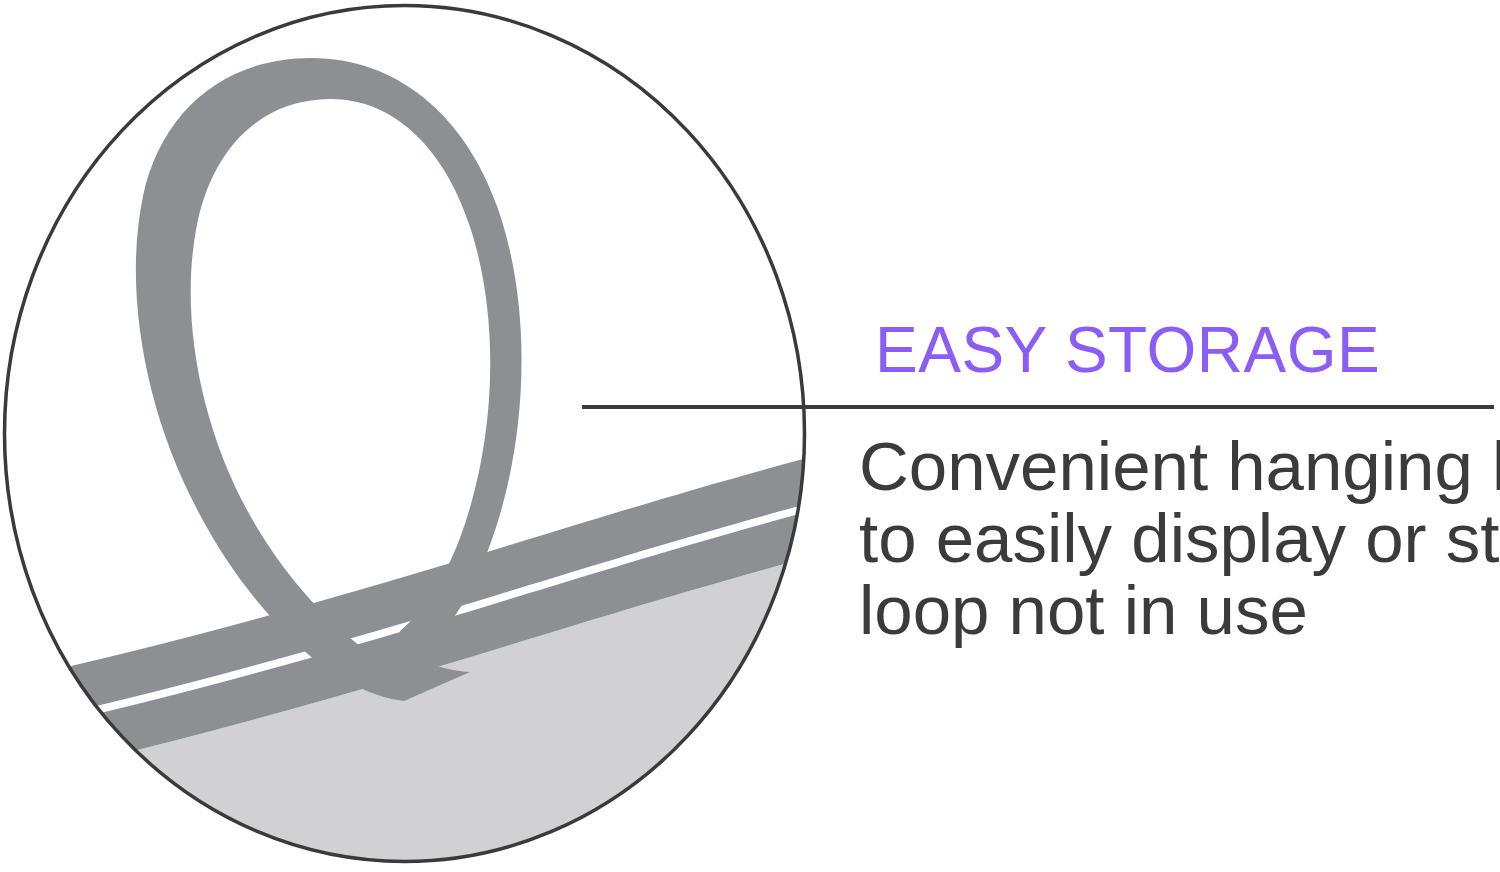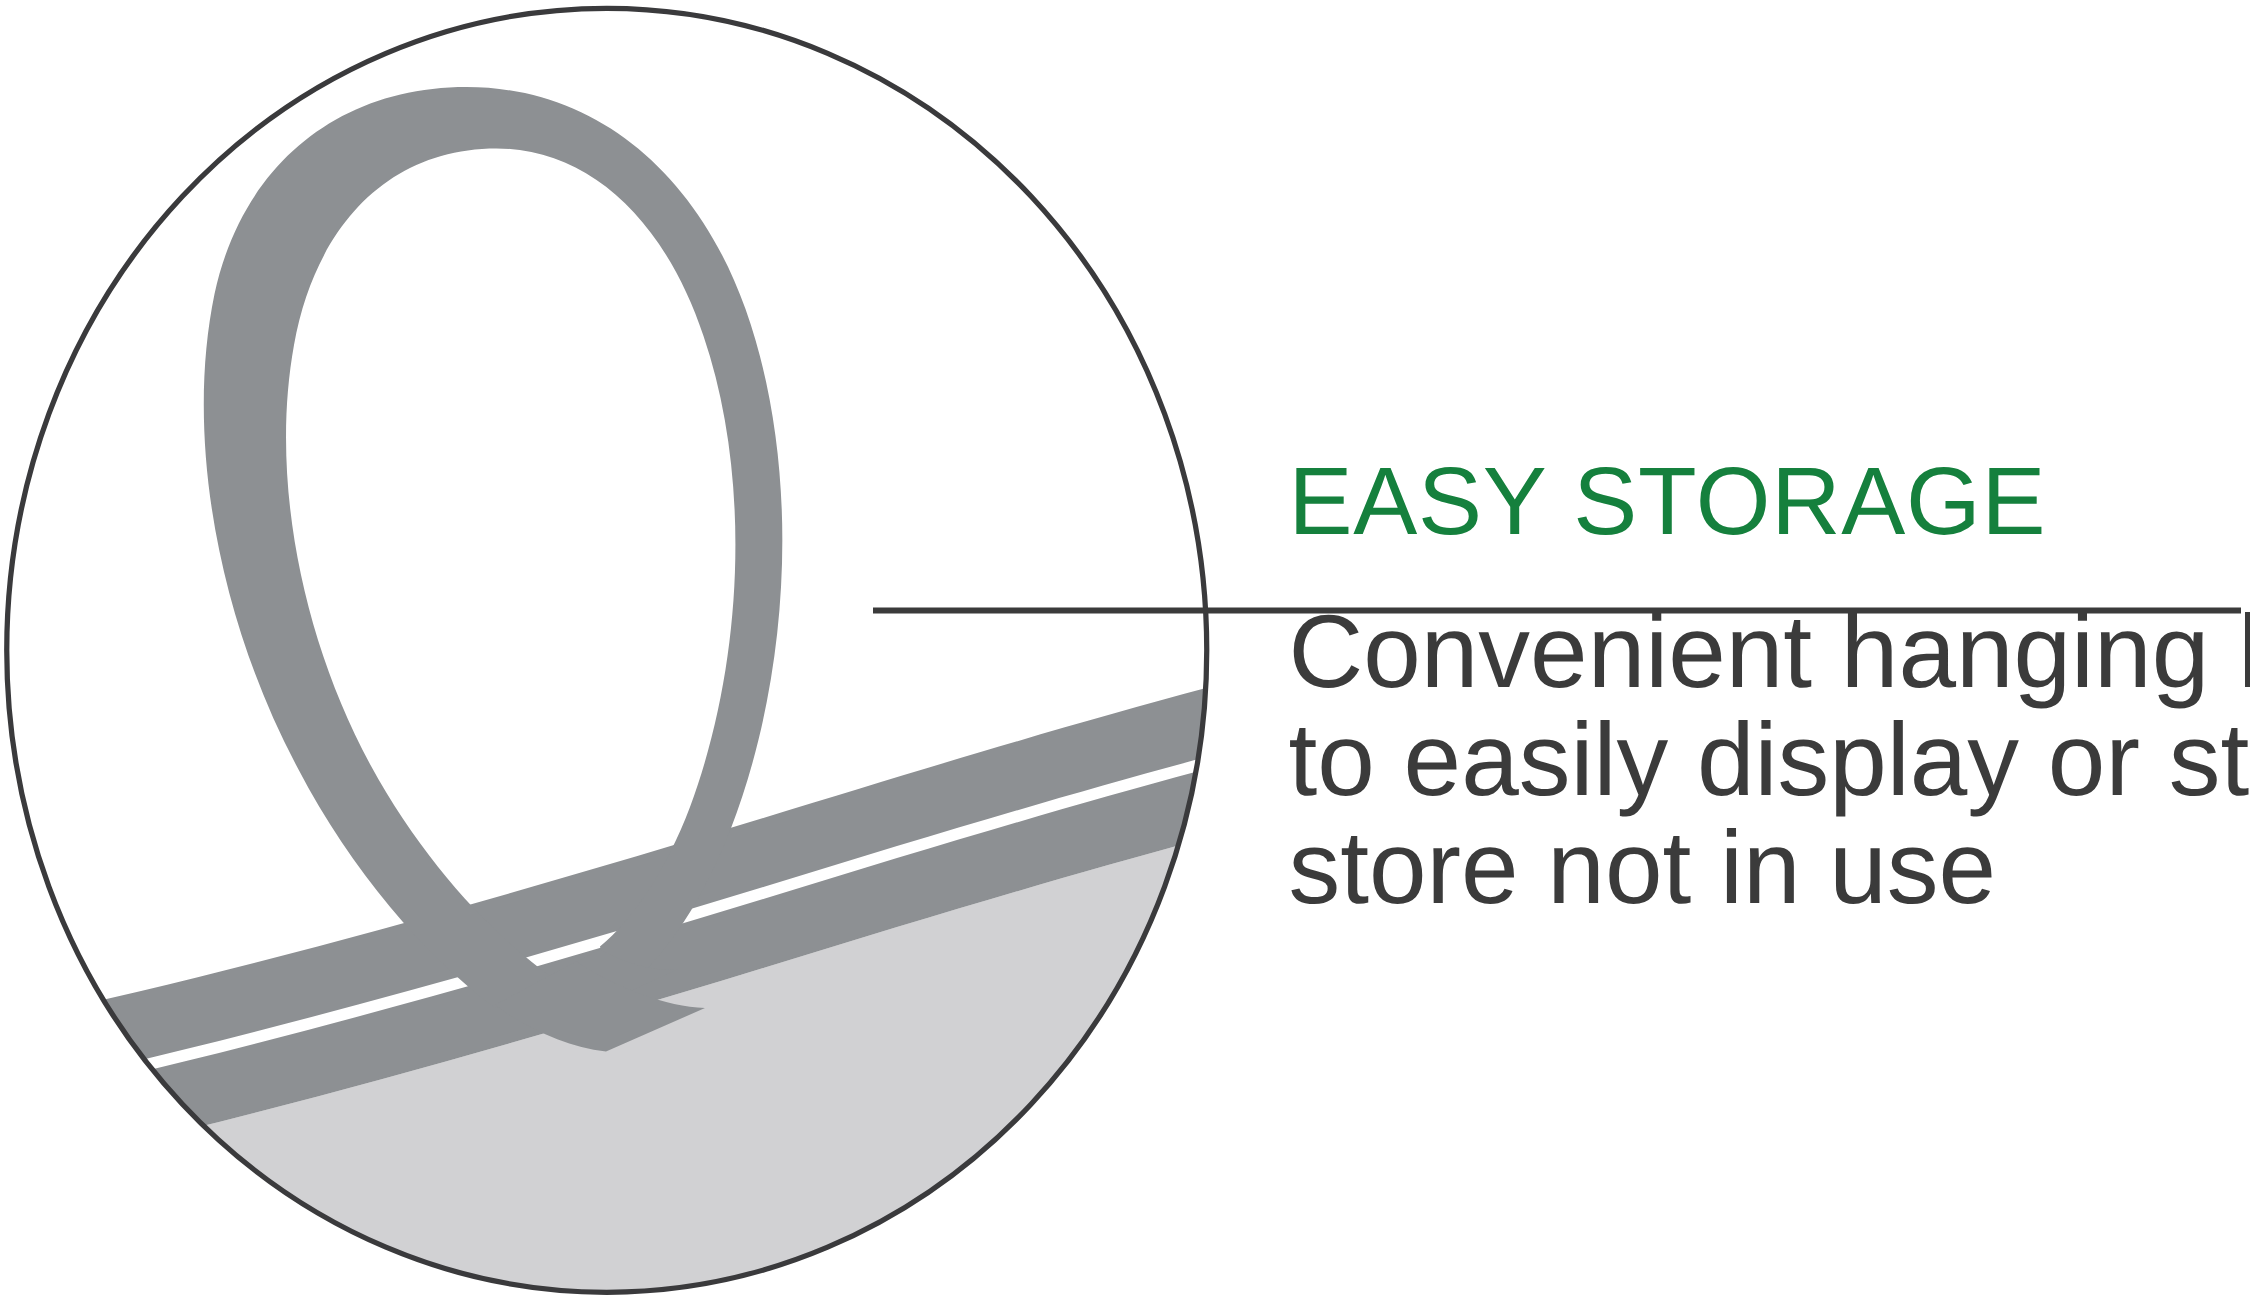--- a/index.html
+++ b/index.html
@@ -37,24 +37,24 @@
   #callout {
     position: absolute;
     left: 857px;
     top: 300px;
     width: 640px;
   }
   #callout-title {
     font-size: 64px;
     line-height: 68px;
     letter-spacing: 0.5px;
-    color: #15803d;
+    color: #8b5cf6;
     font-weight: 400;
     white-space: nowrap;
-    margin: 0;
+    margin: 16px;
     padding: 0 0 0 2px;
   }
   #callout-body {
     margin: 0;
     padding: 31px 0 0 2px;
     font-size: 69px;
     line-height: 72px;
     color: #3b3b3b;
     font-weight: 400;
   }
@@ -143,17 +143,17 @@
     </svg>
   </div>
 
   <div id="leader-rule"></div>
 
   <div id="callout">
     <div id="callout-title">EASY STORAGE</div>
     <div id="callout-body">
       <span class="bodyline">Convenient hanging loop</span>
       <span class="bodyline">to easily display or store</span>
-      <span class="bodyline">store not in use</span>
+      <span class="bodyline">loop not in use</span>
     </div>
   </div>
 
 </div>
 
 </body></html>

